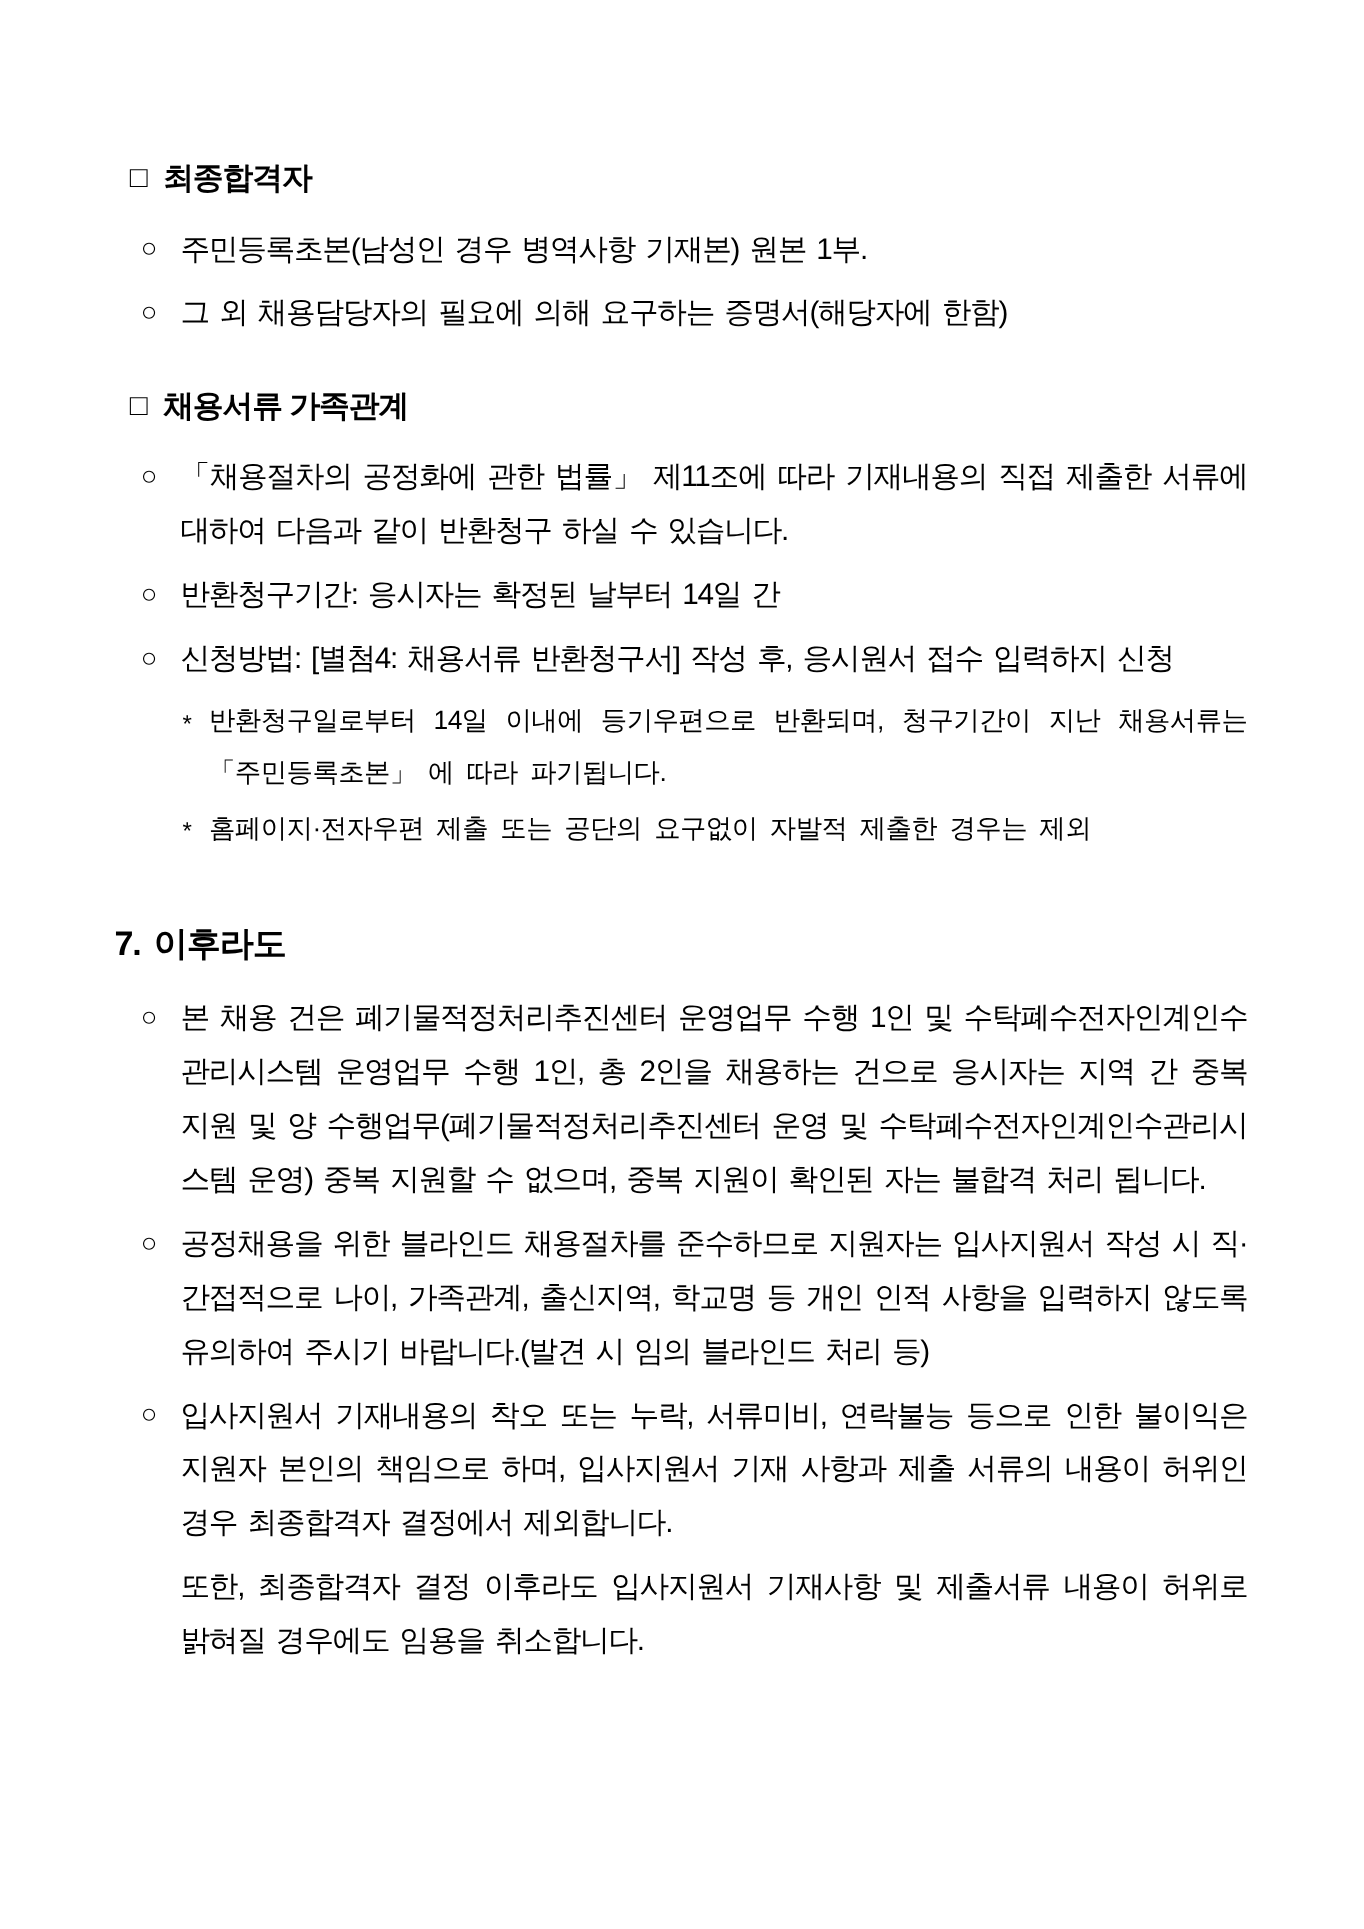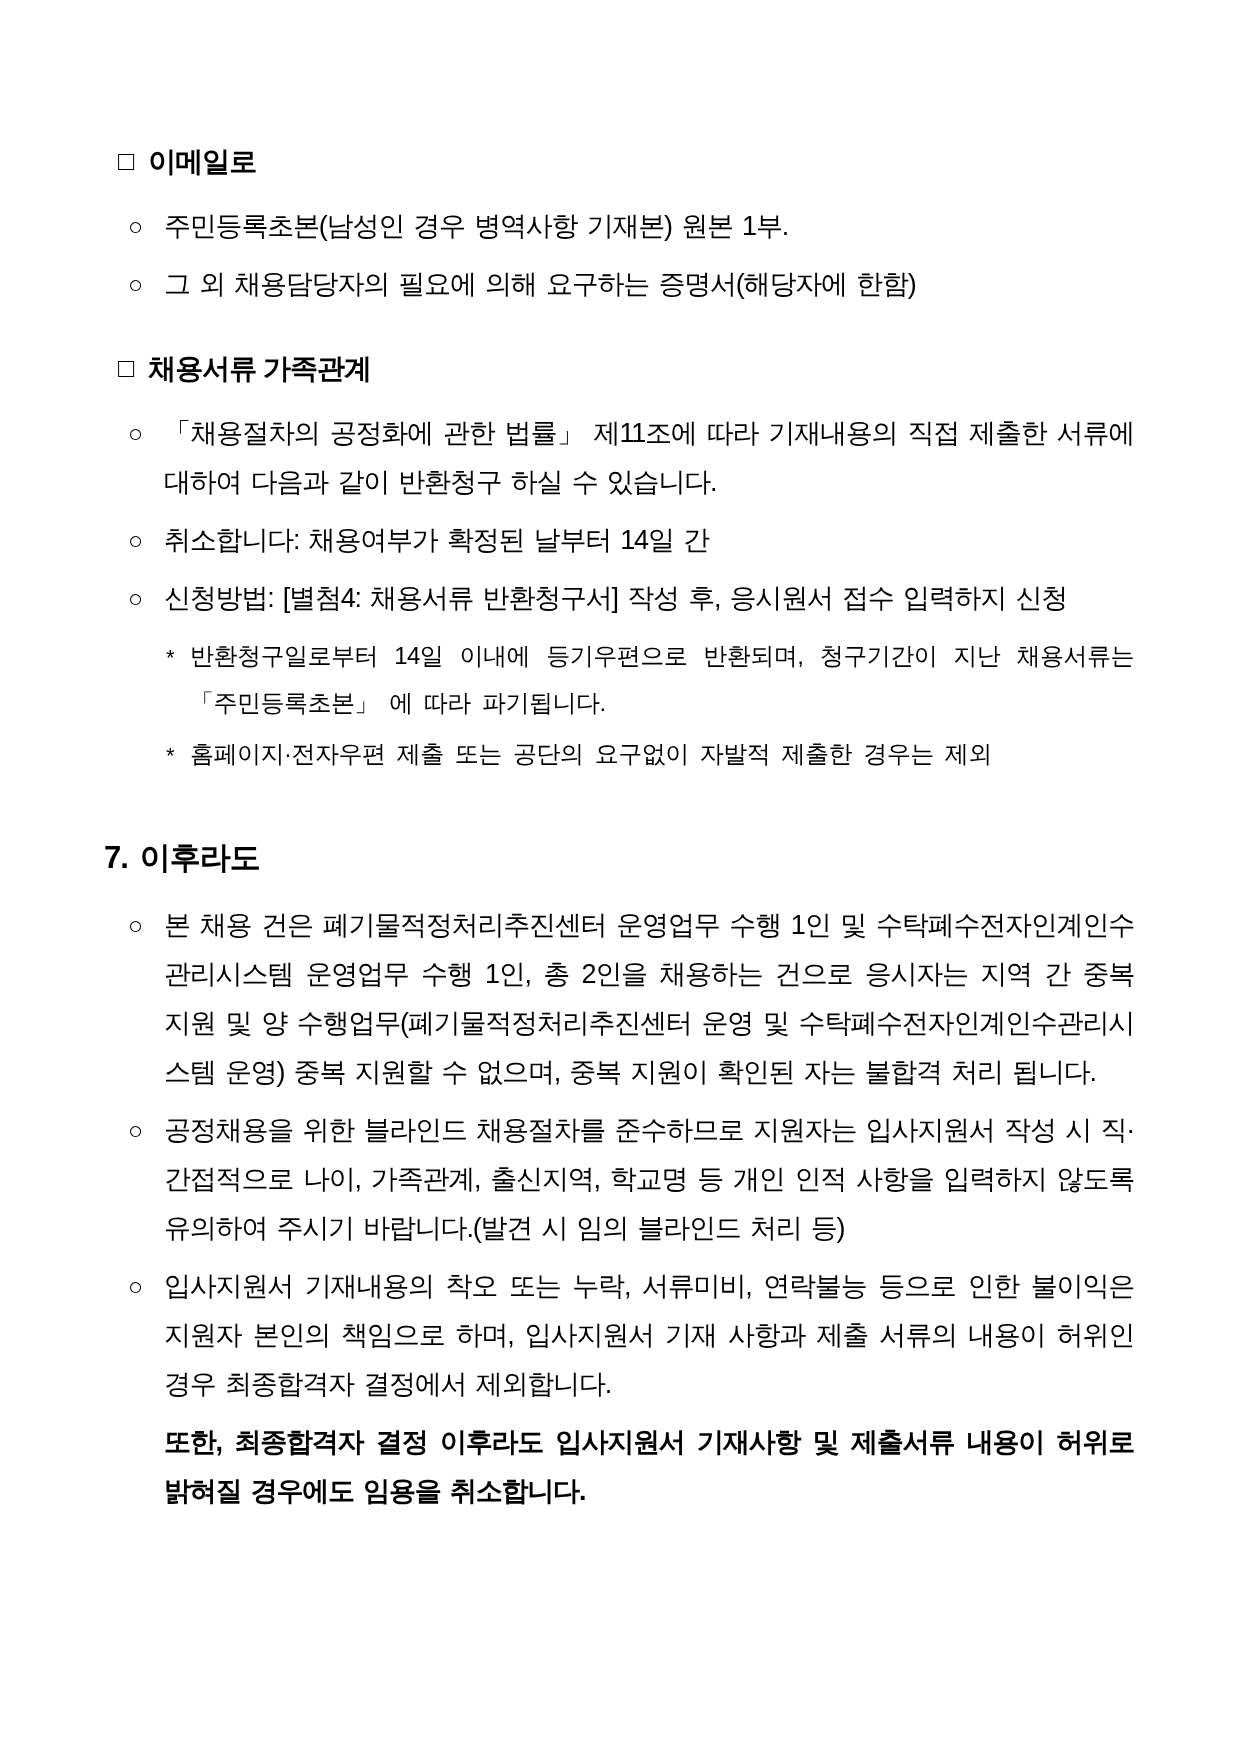--- a/index.html
+++ b/index.html
@@ -62,21 +62,21 @@
     text-align: justify;
     margin: 0 0 9px 0;
   }
   .li .circle-marker {
     position: absolute;
     left: 10px;
     top: 0;
     font-size: 25px;
     line-height: 49px;
   }
-  .li.cont { margin-top: 2px; font-weight: bold; }
+  .li.cont { margin-top: 2px; }
 
   .notes { margin-top: 8px; }
   .note {
     position: relative;
     padding-left: 72px;
     font-size: 24px;
     letter-spacing: -0.5px;
     word-spacing: 5px;
     line-height: 47px;
     text-align: justify;
@@ -91,21 +91,21 @@
   }
 </style>
 </head>
 <body>
 
 <div class="page">
 
   <div class="section">
     <h2 class="sec-heading">
       <span class="square-marker">□</span>
-      <span>이메일로</span>
+      <span>최종합격자</span>
     </h2>
     <p class="li">
       <span class="circle-marker">○</span>
       <span>주민등록초본(남성인 경우 병역사항 기재본) 원본 1부.</span>
     </p>
     <p class="li">
       <span class="circle-marker">○</span>
       <span>그 외 채용담당자의 필요에 의해 요구하는 증명서(해당자에 한함)</span>
     </p>
   </div>
@@ -114,21 +114,21 @@
     <h2 class="sec-heading">
       <span class="square-marker">□</span>
       <span>채용서류 가족관계</span>
     </h2>
     <p class="li">
       <span class="circle-marker">○</span>
       <span>「채용절차의 공정화에 관한 법률」 제11조에 따라 기재내용의 직접 제출한 서류에 대하여 다음과 같이 반환청구 하실 수 있습니다.</span>
     </p>
     <p class="li">
       <span class="circle-marker">○</span>
-      <span>취소합니다: 채용여부가 확정된 날부터 14일 간</span>
+      <span>반환청구기간: 응시자는 확정된 날부터 14일 간</span>
     </p>
     <p class="li">
       <span class="circle-marker">○</span>
       <span>신청방법: [별첨4: 채용서류 반환청구서] 작성 후, 응시원서 접수 입력하지 신청</span>
     </p>
     <div class="notes">
       <p class="note">
         <span class="star-marker">*</span>
         <span>반환청구일로부터 14일 이내에 등기우편으로 반환되며, 청구기간이 지난 채용서류는 「주민등록초본」 에 따라 파기됩니다.</span>
       </p>

